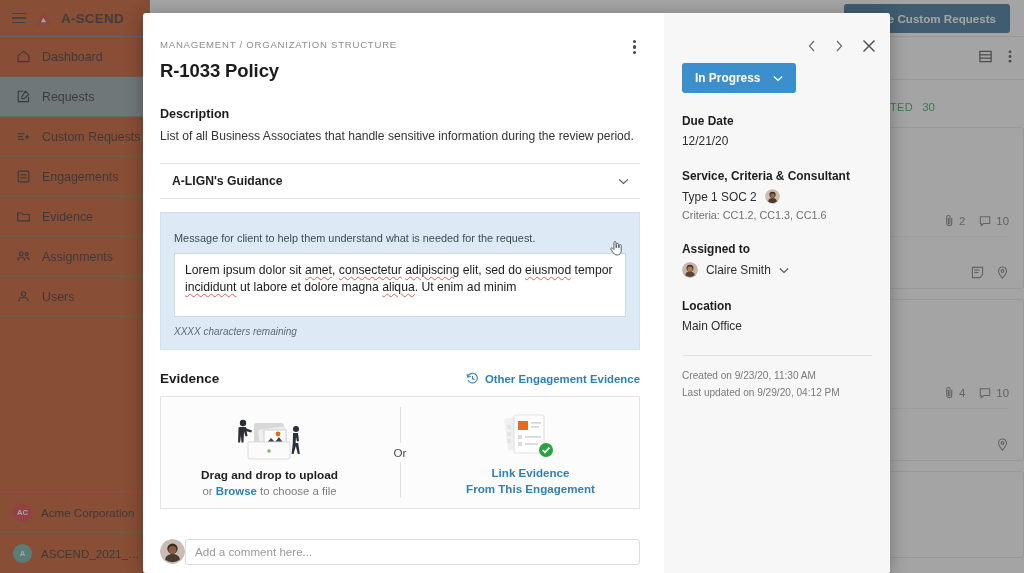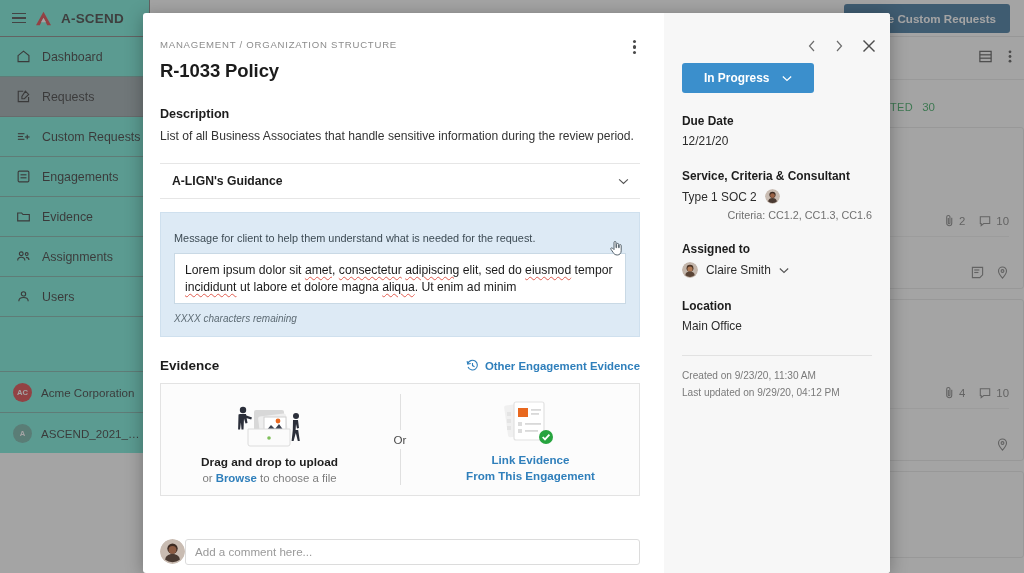--- a/index.html
+++ b/index.html
@@ -8,22 +8,22 @@
     font-family: "Liberation Sans", sans-serif;
     overflow: hidden; background: #ffffff;
   }
   #app { position: relative; width: 1024px; height: 573px; }
 
   
   .bg-layer { position: absolute; inset: 0; background: #ffffff; }
 
   
   .sidebar {
-    position: absolute; left: 0; top: 0; width: 150px; height: 453px;
-    background: #5eead4; border-right: 1px solid #6e6e6e;
+    position: absolute; left: 0; top: 0; width: 150px; height: 573px;
+    background: #c2410c; border-right: 1px solid #6e6e6e;
   }
   .brand {
     height: 37px; display: flex; align-items: center; gap: 9px;
     padding: 0 12px; border-bottom: 1px solid #707070;
   }
   .hamburger { width: 14px; height: 11px; position: relative; flex: none; }
   .hamburger i { position: absolute; left: 0; width: 14px; height: 1.6px; background: #2b2b2b; }
   .hamburger i:nth-child(1) { top: 0; }
   .hamburger i:nth-child(2) { top: 4.7px; }
   .hamburger i:nth-child(3) { top: 9.4px; }
@@ -131,21 +131,21 @@
   .advice-btns { display: flex; gap: 9px; margin-top: -1px; }
   .btn {
     font-size: 11.7px; font-weight: 600; border-radius: 3px;
     padding: 7px 16px; line-height: 1;
   }
   .btn-cancel { background: #fff; color: #2f7fbb; border: 1px solid #b9d4e8; }
   .btn-save { background: #2e7cb8; color: #fff; border: 1px solid #2e7cb8; }
   .advice-sub { font-size: 10.9px; color: #3d4b54; margin-top: 8px; }
   .advice-box {
     margin-top: 9px; background: #fff; border: 1px solid #c9d9e5;
-    height: 51px; padding: 8px 10px; font-size: 12.2px; color: #1b1b1b; line-height: 17px;
+    height: 64px; padding: 8px 10px; font-size: 12.2px; color: #1b1b1b; line-height: 17px;
   }
   .advice-box u { text-decoration: underline; text-decoration-color: #e05c4f;
                   text-decoration-style: wavy; text-decoration-thickness: .8px; text-underline-offset: 2px; }
   .advice-count { font-size: 10px; color: #5d6b74; margin-top: 9px; font-style: italic; }
   .cursor-hand { position: absolute; right: 15px; top: 28px; width: 14px; height: 15px; }
 
   .ev-head-row { display: flex; align-items: center; justify-content: space-between; margin-top: 21px; }
   .ev-title { font-size: 13.5px; font-weight: 700; color: #1c1c1c; }
   .ev-link { display: flex; align-items: center; gap: 6px; font-size: 11.4px; font-weight: 600; color: #2f7fbb; }
 
@@ -175,26 +175,26 @@
     flex: 1; height: 26px; border: 1px solid #dcdcdc; border-radius: 3px;
     background: #fff; display: flex; align-items: center; padding: 0 9px;
     font-size: 11.6px; color: #9a9a9a;
   }
 
   
   .side-nav { position: absolute; right: 14px; top: 26px; display: flex; align-items: center; gap: 19px; }
   .sn-btn { color: #6d6d6d; font-size: 13px; line-height: 1; }
   .status-pill {
     background: #3b8fcc; color: #fff; font-size: 11.9px; font-weight: 700;
-    padding: 8px 22px; border-radius: 3px; display: inline-flex; align-items: center; gap: 13px;
+    padding: 8px 13px; border-radius: 3px; display: inline-flex; align-items: center; gap: 13px;
   }
   .sb-head { font-size: 11.9px; font-weight: 700; color: #1d1d1d; margin-top: 21px; }
   .sb-val { font-size: 11.9px; color: #2c2c2c; margin-top: 6px; }
   .sb-row { display: flex; align-items: center; gap: 8px; margin-top: 6px; }
-  .sb-sub { font-size: 10.8px; color: #707070; margin-top: 5px; text-align: right; }
+  .sb-sub { font-size: 10.8px; color: #707070; margin-top: 5px; }
   .sb-divider { border-top: 1px solid #e2e2e2; margin-top: 22px; }
   .sb-stamp { font-size: 10.1px; color: #7a7a7a; margin-top: 12px; line-height: 15px; }
 </style>
 </head>
 <body>
 
 <div id="app">
 
   <div class="bg-layer">
 

